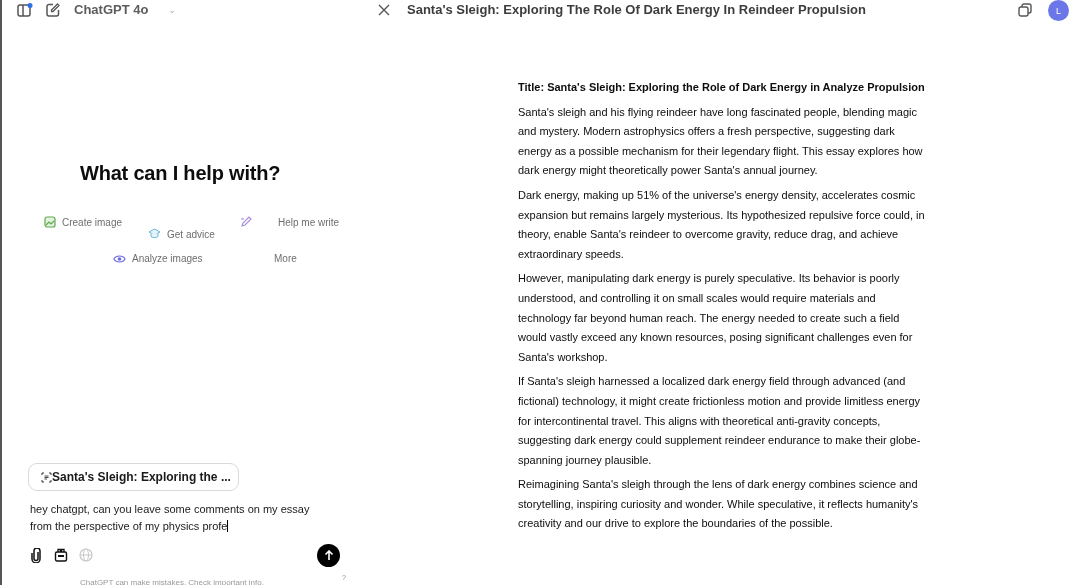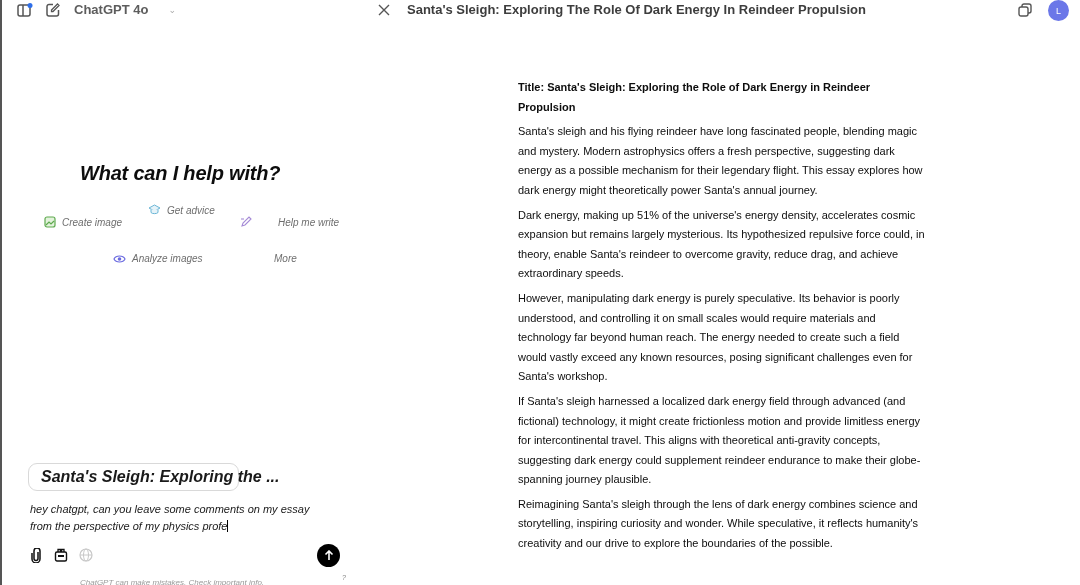--- a/index.html
+++ b/index.html
@@ -11,29 +11,29 @@
     .sidebar-toggle { left: 14px; top: 2px; width: 18px; height: 16px; }
     .new-chat { left: 42px; top: 2px; width: 18px; height: 16px; }
     .model-selector { position: absolute; left: 72px; top: 2px; display: flex; align-items: center; gap: 20px; font-size: 13px; font-weight: bold; color: #5d5d5d; cursor: pointer; }
     .model-selector .chev { font-size: 9px; color: #aaa; font-weight: normal; }
     .close-canvas { left: 373px; top: 2px; width: 18px; height: 16px; }
     .canvas-title { position: absolute; left: 405px; top: 2px; font-size: 13px; font-weight: bold; color: #3d3d3d; white-space: nowrap; }
     .copy-btn { left: 1014px; top: 2px; width: 18px; height: 16px; }
     .avatar { position: absolute; left: 1046px; top: 0px; width: 21px; height: 21px; border-radius: 50%; background: #6b77e8; color: #fff; font-size: 9px; display: flex; align-items: center; justify-content: center; cursor: pointer; }
 
     
-    .chat-pane { position: absolute; left: 0; top: 22px; width: 360px; height: 563px; font-style: italic; }
+    .chat-pane { position: absolute; left: 0; top: 22px; width: 360px; height: 563px; }
     .hero { position: absolute; left: 78px; top: 140px; font-size: 20px; font-weight: bold; color: #0d0d0d; letter-spacing: -0.2px; }
     .suggest { position: absolute; display: flex; align-items: center; gap: 6px; font-size: 10px; color: #6e6e6e; cursor: pointer; white-space: nowrap; }
     .s1 { left: 42px; top: 194px; }
-    .s2 { left: 146px; top: 182px; justify-content: space-between; }
+    .s2 { left: 146px; top: 206px; justify-content: space-between; }
     .s3 { left: 238px; top: 194px; gap: 26px; }
     .s4 { left: 111px; top: 231px; }
     .s5 { left: 226px; top: 231px; padding-left: 46px; }
-    .attachment-chip { position: absolute; left: 26px; top: 441px; width: 211px; height: 28px; border: 1px solid #d9d9d9; border-radius: 9px; display: flex; align-items: center; padding-left: 12px; gap: 0; font-size: 16px; font-weight: bold; color: #1a1a1a; cursor: pointer; white-space: nowrap; }
+    .attachment-chip { position: absolute; left: 26px; top: 441px; width: 211px; height: 28px; border: 1px solid #d9d9d9; border-radius: 9px; display: flex; align-items: center; padding-left: 12px; gap: 0; font-size: 12px; font-weight: bold; color: #1a1a1a; cursor: pointer; white-space: nowrap; }
     .composer-input { position: absolute; left: 28px; top: 479px; width: 290px; font-size: 11px; line-height: 17px; color: #1a1a1a; }
     .composer-input .caret { display: inline-block; width: 1px; height: 12px; background: #000; vertical-align: -2px; }
     .tool { position: absolute; top: 525px; width: 16px; height: 16px; display: flex; align-items: center; justify-content: center; cursor: pointer; }
     .send-btn { position: absolute; left: 315px; top: 522px; width: 23px; height: 23px; border-radius: 50%; background: #000; color: #fff; display: flex; align-items: center; justify-content: center; cursor: pointer; }
     .footer-note { position: absolute; left: 78px; top: 556px; font-size: 8px; color: #9a9a9a; white-space: nowrap; height: 7px; overflow: hidden; }
     .help-q { position: absolute; left: 340px; top: 552px; font-size: 7px; color: #888; }
 
     
     .canvas-pane { position: absolute; left: 360px; top: 22px; width: 720px; height: 563px; }
     .doc { position: absolute; left: 156px; top: 56px; width: 412px; font-size: 11px; line-height: 19.6px; color: #0d0d0d; }
@@ -150,21 +150,21 @@
       <svg width="10" height="11" viewBox="0 0 10 11">
         <path d="M5 10V1M1.5 4.5L5 1l3.5 3.5" fill="none" stroke="#fff" stroke-width="1.6"></path>
       </svg>
     </div>
     <div class="footer-note">ChatGPT can make mistakes. Check important info.</div>
     <div class="help-q">?</div>
   </div>
 
   <div class="canvas-pane">
     <div class="doc">
-      <div class="title">Title: Santa's Sleigh: Exploring the Role of Dark Energy in Reindeer Propulsion</div>
+      <div class="title">Title: Santa's Sleigh: Exploring the Role of Dark Energy in Analyze Propulsion</div>
       <p>Santa's sleigh and his flying reindeer have long fascinated people, blending magic and mystery. Modern astrophysics offers a fresh perspective, suggesting dark energy as a possible mechanism for their legendary flight. This essay explores how dark energy might theoretically power Santa's annual journey.</p>
       <p>Dark energy, making up 51% of the universe's energy density, accelerates cosmic expansion but remains largely mysterious. Its hypothesized repulsive force could, in theory, enable Santa's reindeer to overcome gravity, reduce drag, and achieve extraordinary speeds.</p>
       <p>However, manipulating dark energy is purely speculative. Its behavior is poorly understood, and controlling it on small scales would require materials and technology far beyond human reach. The energy needed to create such a field would vastly exceed any known resources, posing significant challenges even for Santa's workshop.</p>
       <p>If Santa's sleigh harnessed a localized dark energy field through advanced (and fictional) technology, it might create frictionless motion and provide limitless energy for intercontinental travel. This aligns with theoretical anti-gravity concepts, suggesting dark energy could supplement reindeer endurance to make their globe-spanning journey plausible.</p>
       <p>Reimagining Santa's sleigh through the lens of dark energy combines science and storytelling, inspiring curiosity and wonder. While speculative, it reflects humanity's creativity and our drive to explore the boundaries of the possible.</p>
     </div>
   </div>
 
 </div>
 

